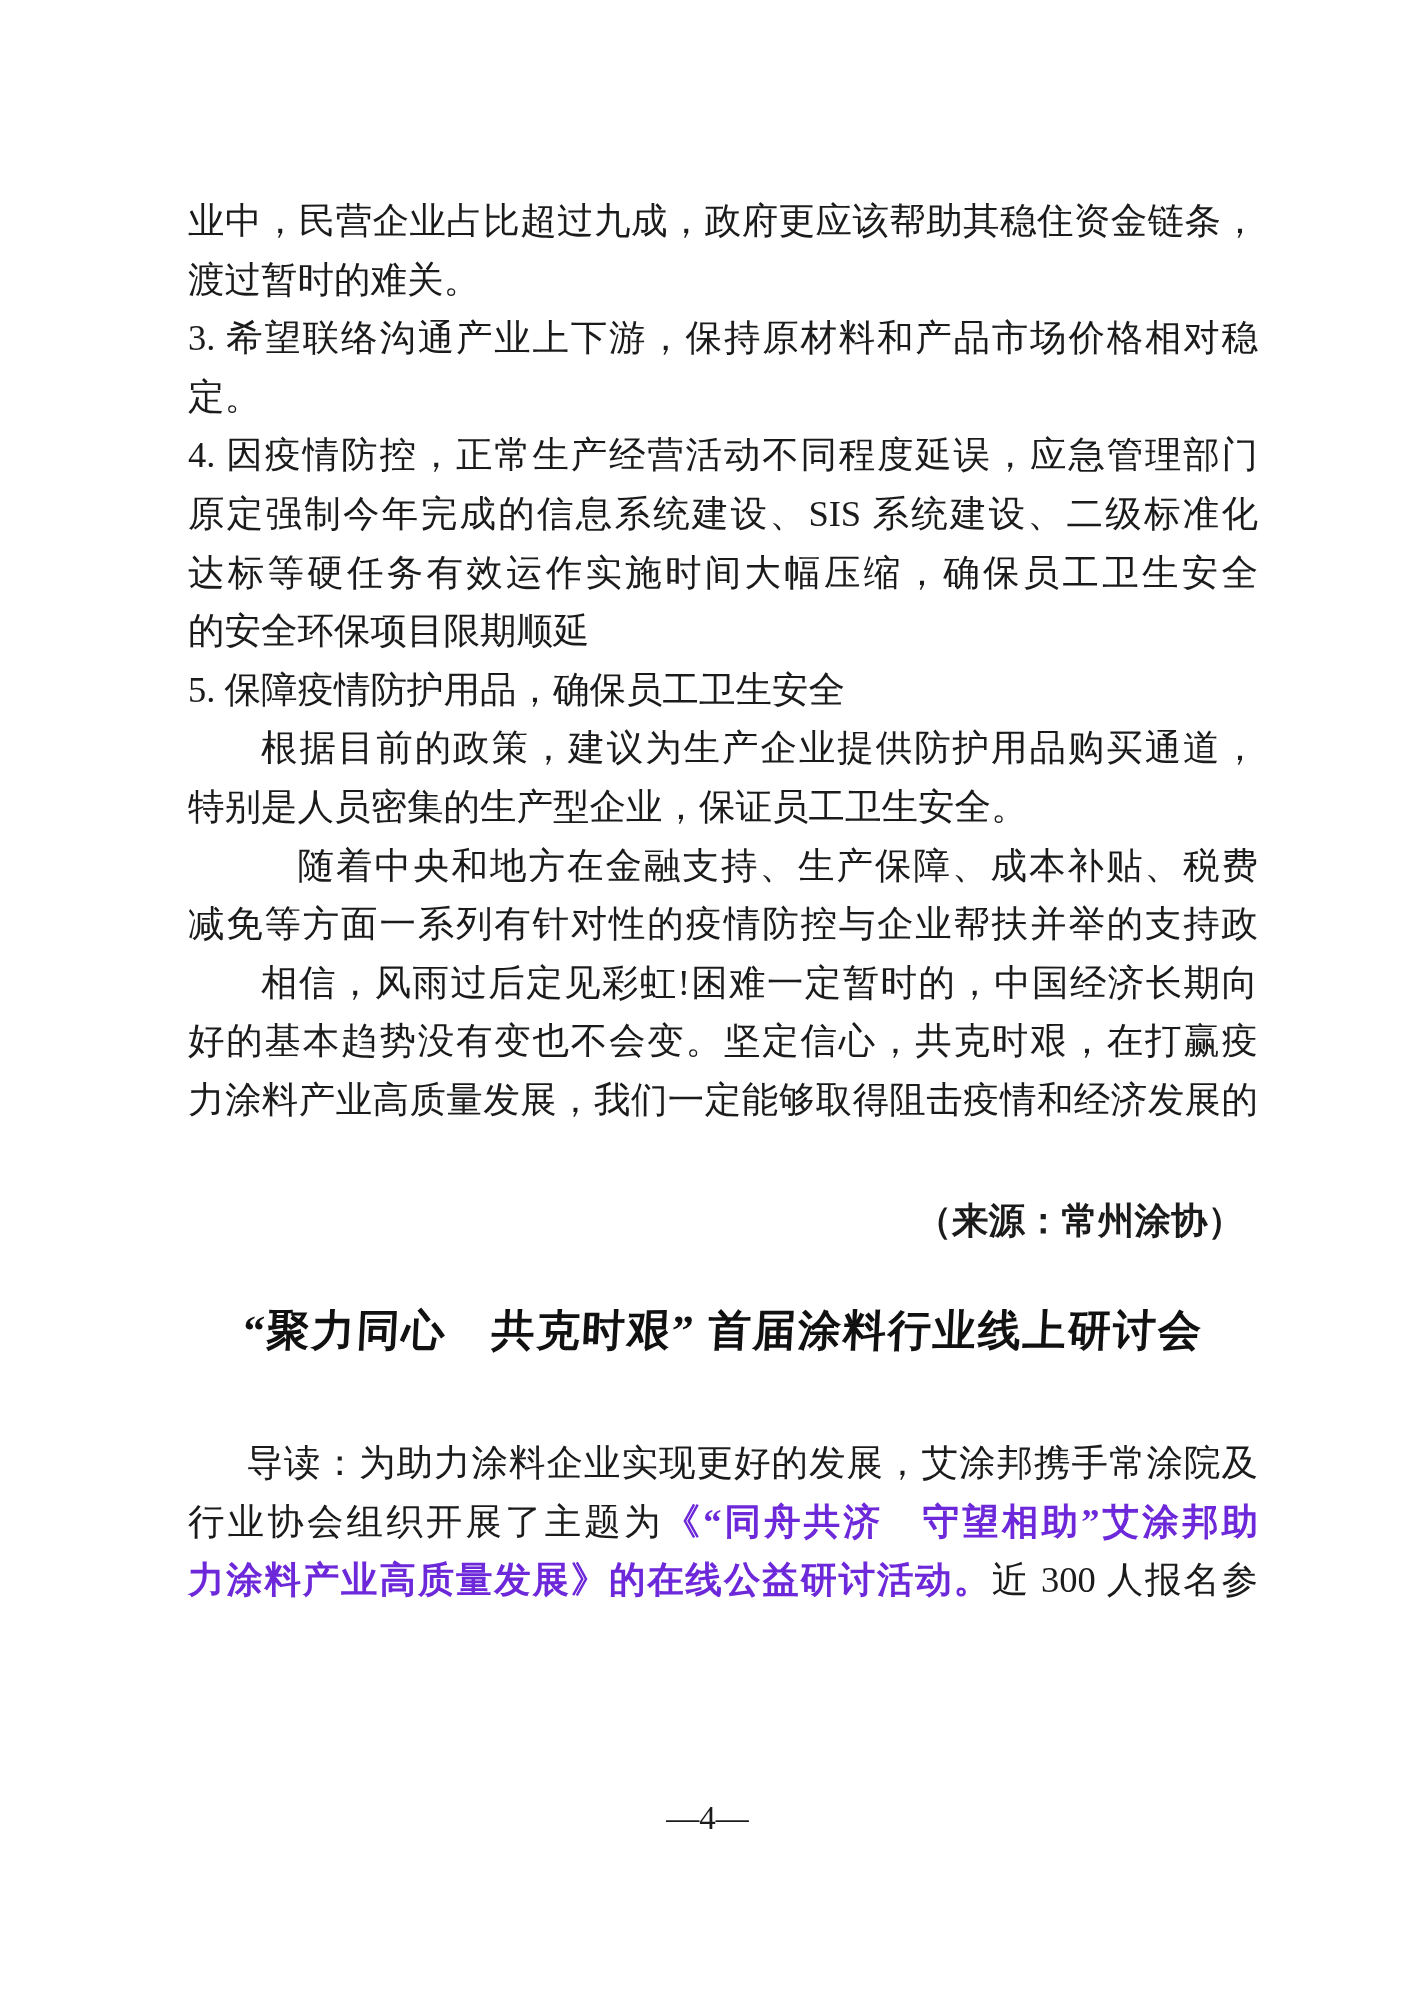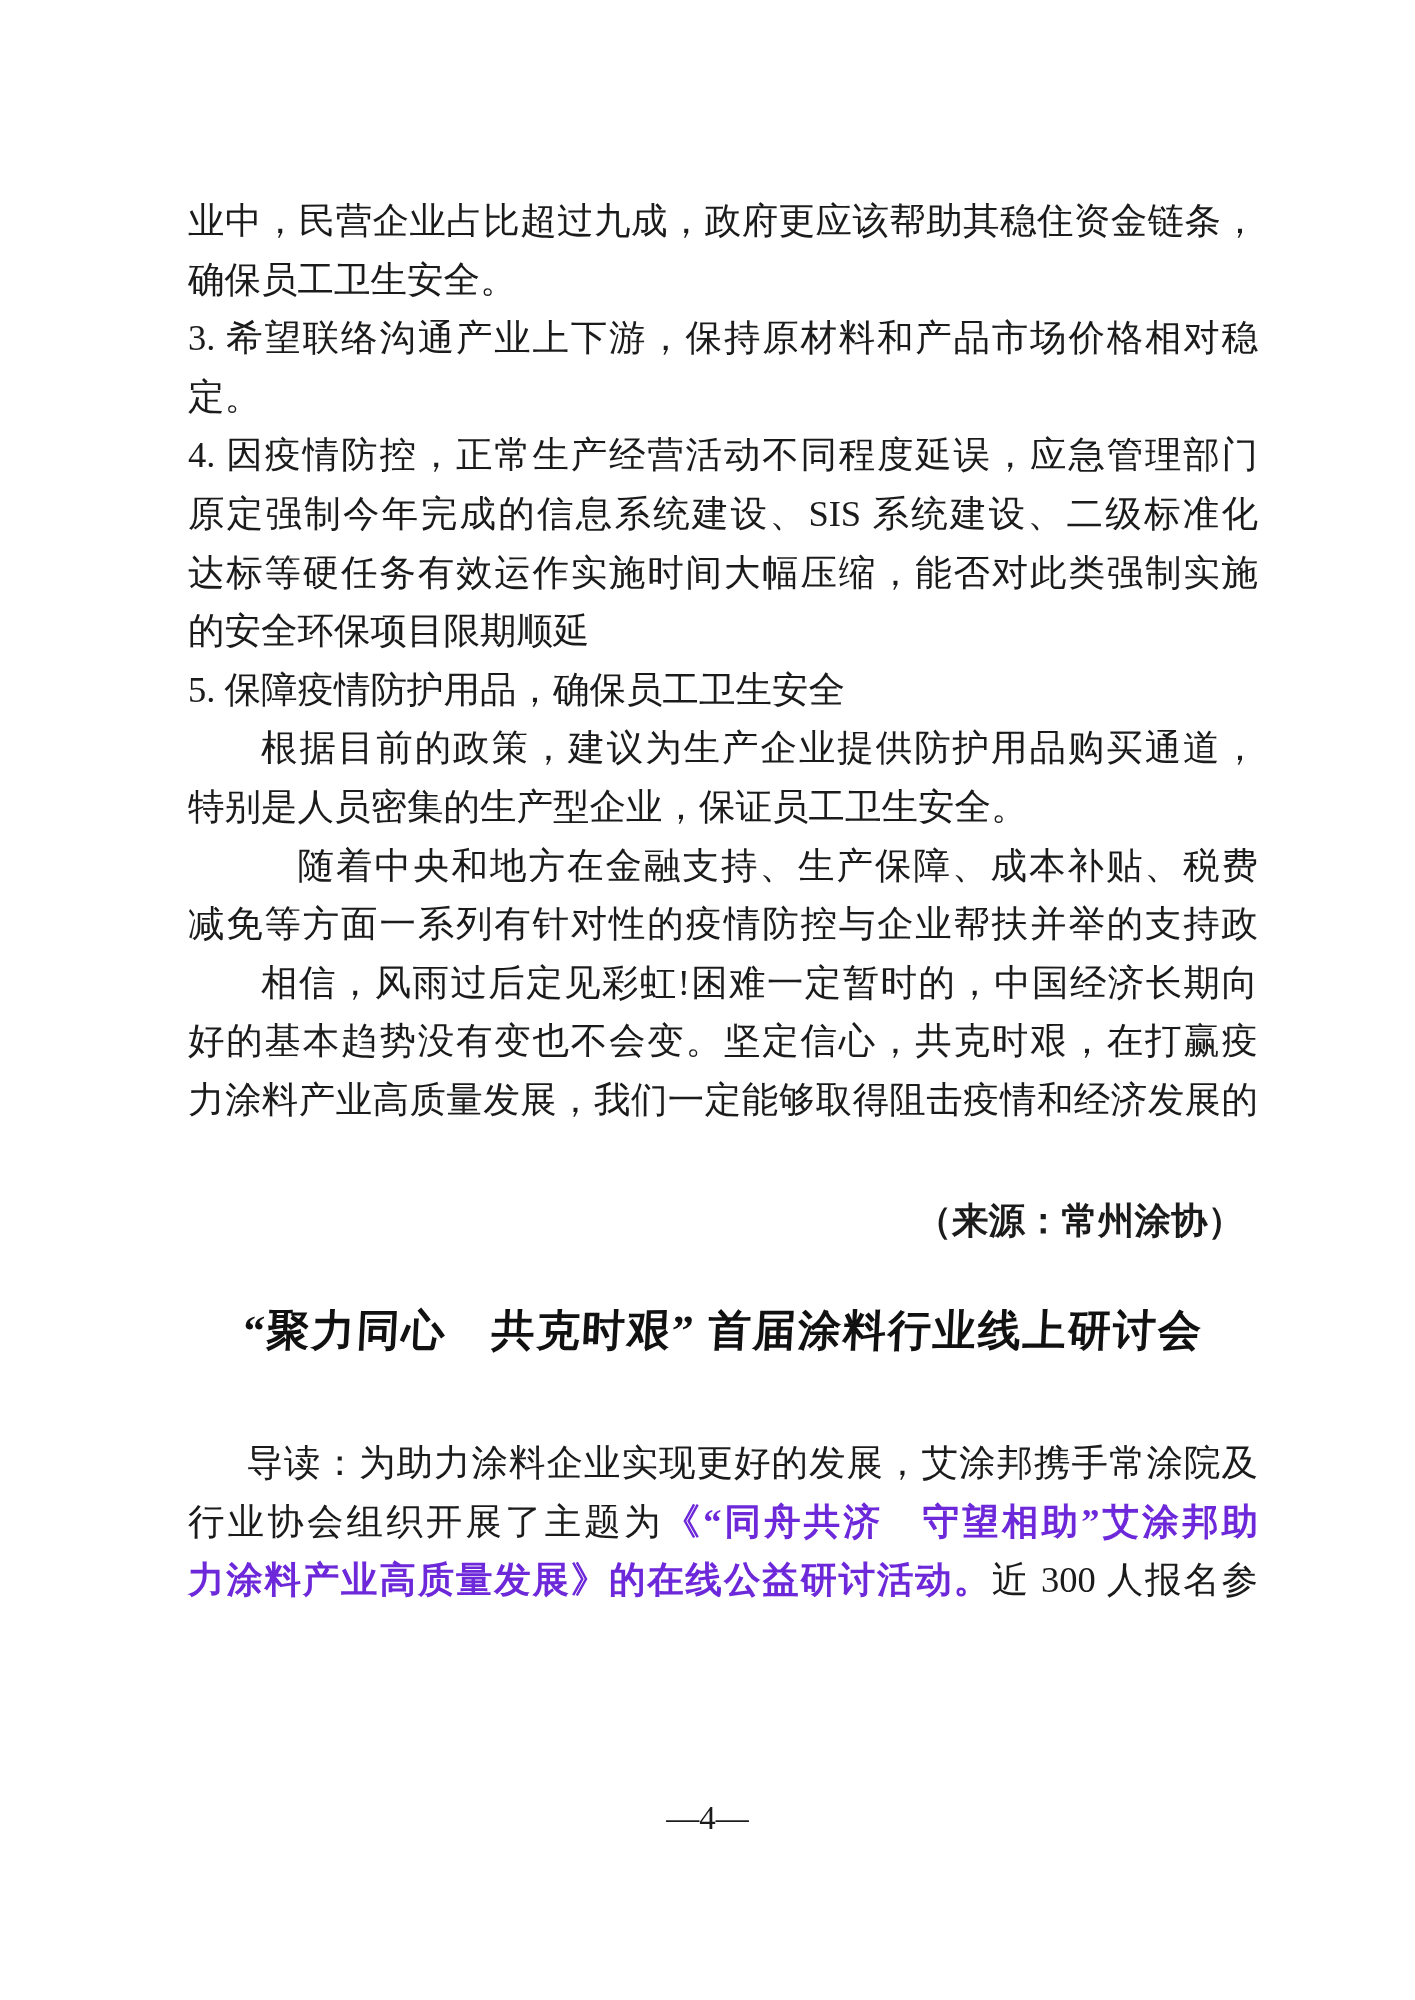--- a/index.html
+++ b/index.html
@@ -55,26 +55,26 @@
     line-height: 44px;
     color: #1b1b1b;
   }
 </style>
 </head>
 <body>
 
 <div class="page">
   <div class="textblock" id="textblock">
       <div class="line t-body j"><span class="seg">业中，民营企业占比超过九成，政府更应该帮助其稳住资金链条，</span></div>
-      <div class="line t-body"><span class="seg">确保员工卫生安全。</span></div>
+      <div class="line t-body"><span class="seg">渡过暂时的难关。</span></div>
       <div class="line t-body j"><span class="seg">3. 希望联络沟通产业上下游，保持原材料和产品市场价格相对稳</span></div>
       <div class="line t-body"><span class="seg">定。</span></div>
       <div class="line t-body j"><span class="seg">4. 因疫情防控，正常生产经营活动不同程度延误，应急管理部门</span></div>
       <div class="line t-body j"><span class="seg">原定强制今年完成的信息系统建设、SIS 系统建设、二级标准化</span></div>
-      <div class="line t-body j"><span class="seg">达标等硬任务有效运作实施时间大幅压缩，能否对此类强制实施</span></div>
+      <div class="line t-body j"><span class="seg">达标等硬任务有效运作实施时间大幅压缩，确保员工卫生安全</span></div>
       <div class="line t-body"><span class="seg">的安全环保项目限期顺延</span></div>
       <div class="line t-body"><span class="seg">5. 保障疫情防护用品，确保员工卫生安全</span></div>
       <div class="line t-body j" style="padding-left: 73px;"><span class="seg">根据目前的政策，建议为生产企业提供防护用品购买通道，</span></div>
       <div class="line t-body"><span class="seg">特别是人员密集的生产型企业，保证员工卫生安全。</span></div>
       <div class="line t-body j" style="padding-left: 109.5px;"><span class="seg">随着中央和地方在金融支持、生产保障、成本补贴、税费</span></div>
       <div class="line t-body j"><span class="seg">减免等方面一系列有针对性的疫情防控与企业帮扶并举的支持政</span></div>
       <div class="line t-body j" style="padding-left: 73px;"><span class="seg">相信，风雨过后定见彩虹!困难一定暂时的，中国经济长期向</span></div>
       <div class="line t-body j"><span class="seg">好的基本趋势没有变也不会变。坚定信心，共克时艰，在打赢疫</span></div>
       <div class="line t-body j"><span class="seg">力涂料产业高质量发展，我们一定能够取得阻击疫情和经济发展的</span></div>
       <div class="line t-source"><span class="seg">（来源：常州涂协）</span></div>

